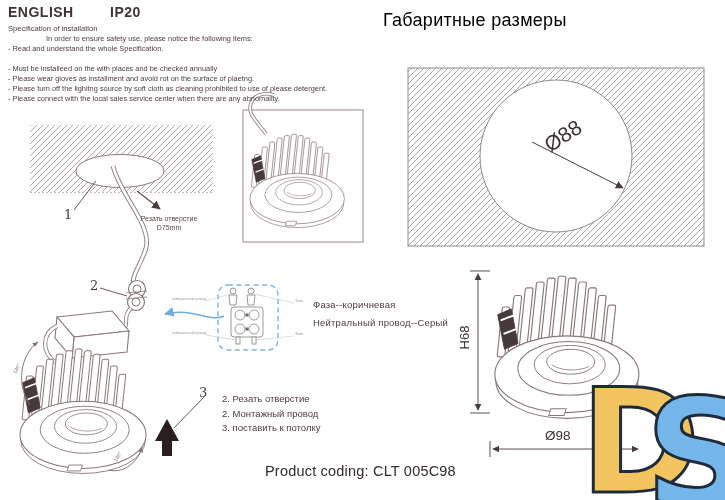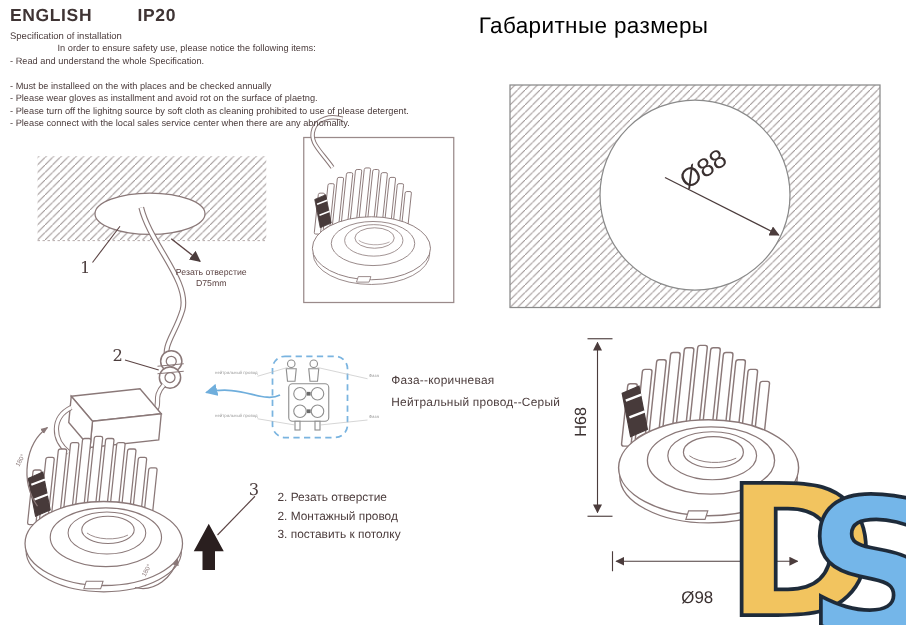--- a/index.html
+++ b/index.html
@@ -211,15 +211,16 @@
   <div class="abs rot180" style="left:113px;top:460px;">180°</div>
 
   <div class="abs steps" style="left:222px;top:392px;">
     <div>2.  Резать отверстие</div>
     <div>2.  Монтажный провод</div>
     <div>3.  поставить к потолку</div>
   </div>
 
   <div class="abs dim dim-o88" style="left:521px;top:124px;">Ø88</div>
   <div class="abs dim dim-h68" style="left:444px;top:330px;">H68</div>
-  <div class="abs dim dim-o98" style="left:545px;top:428px;margin-top:42px;">Ø98</div>
-
+  <div class="abs dim dim-o98" style="left:545px;top:428px;">Ø98</div>
+
+  <div class="abs coding" style="left:265px;top:463px;">Product coding: CLT 005C98</div>
 </div>
 
 </body></html>

